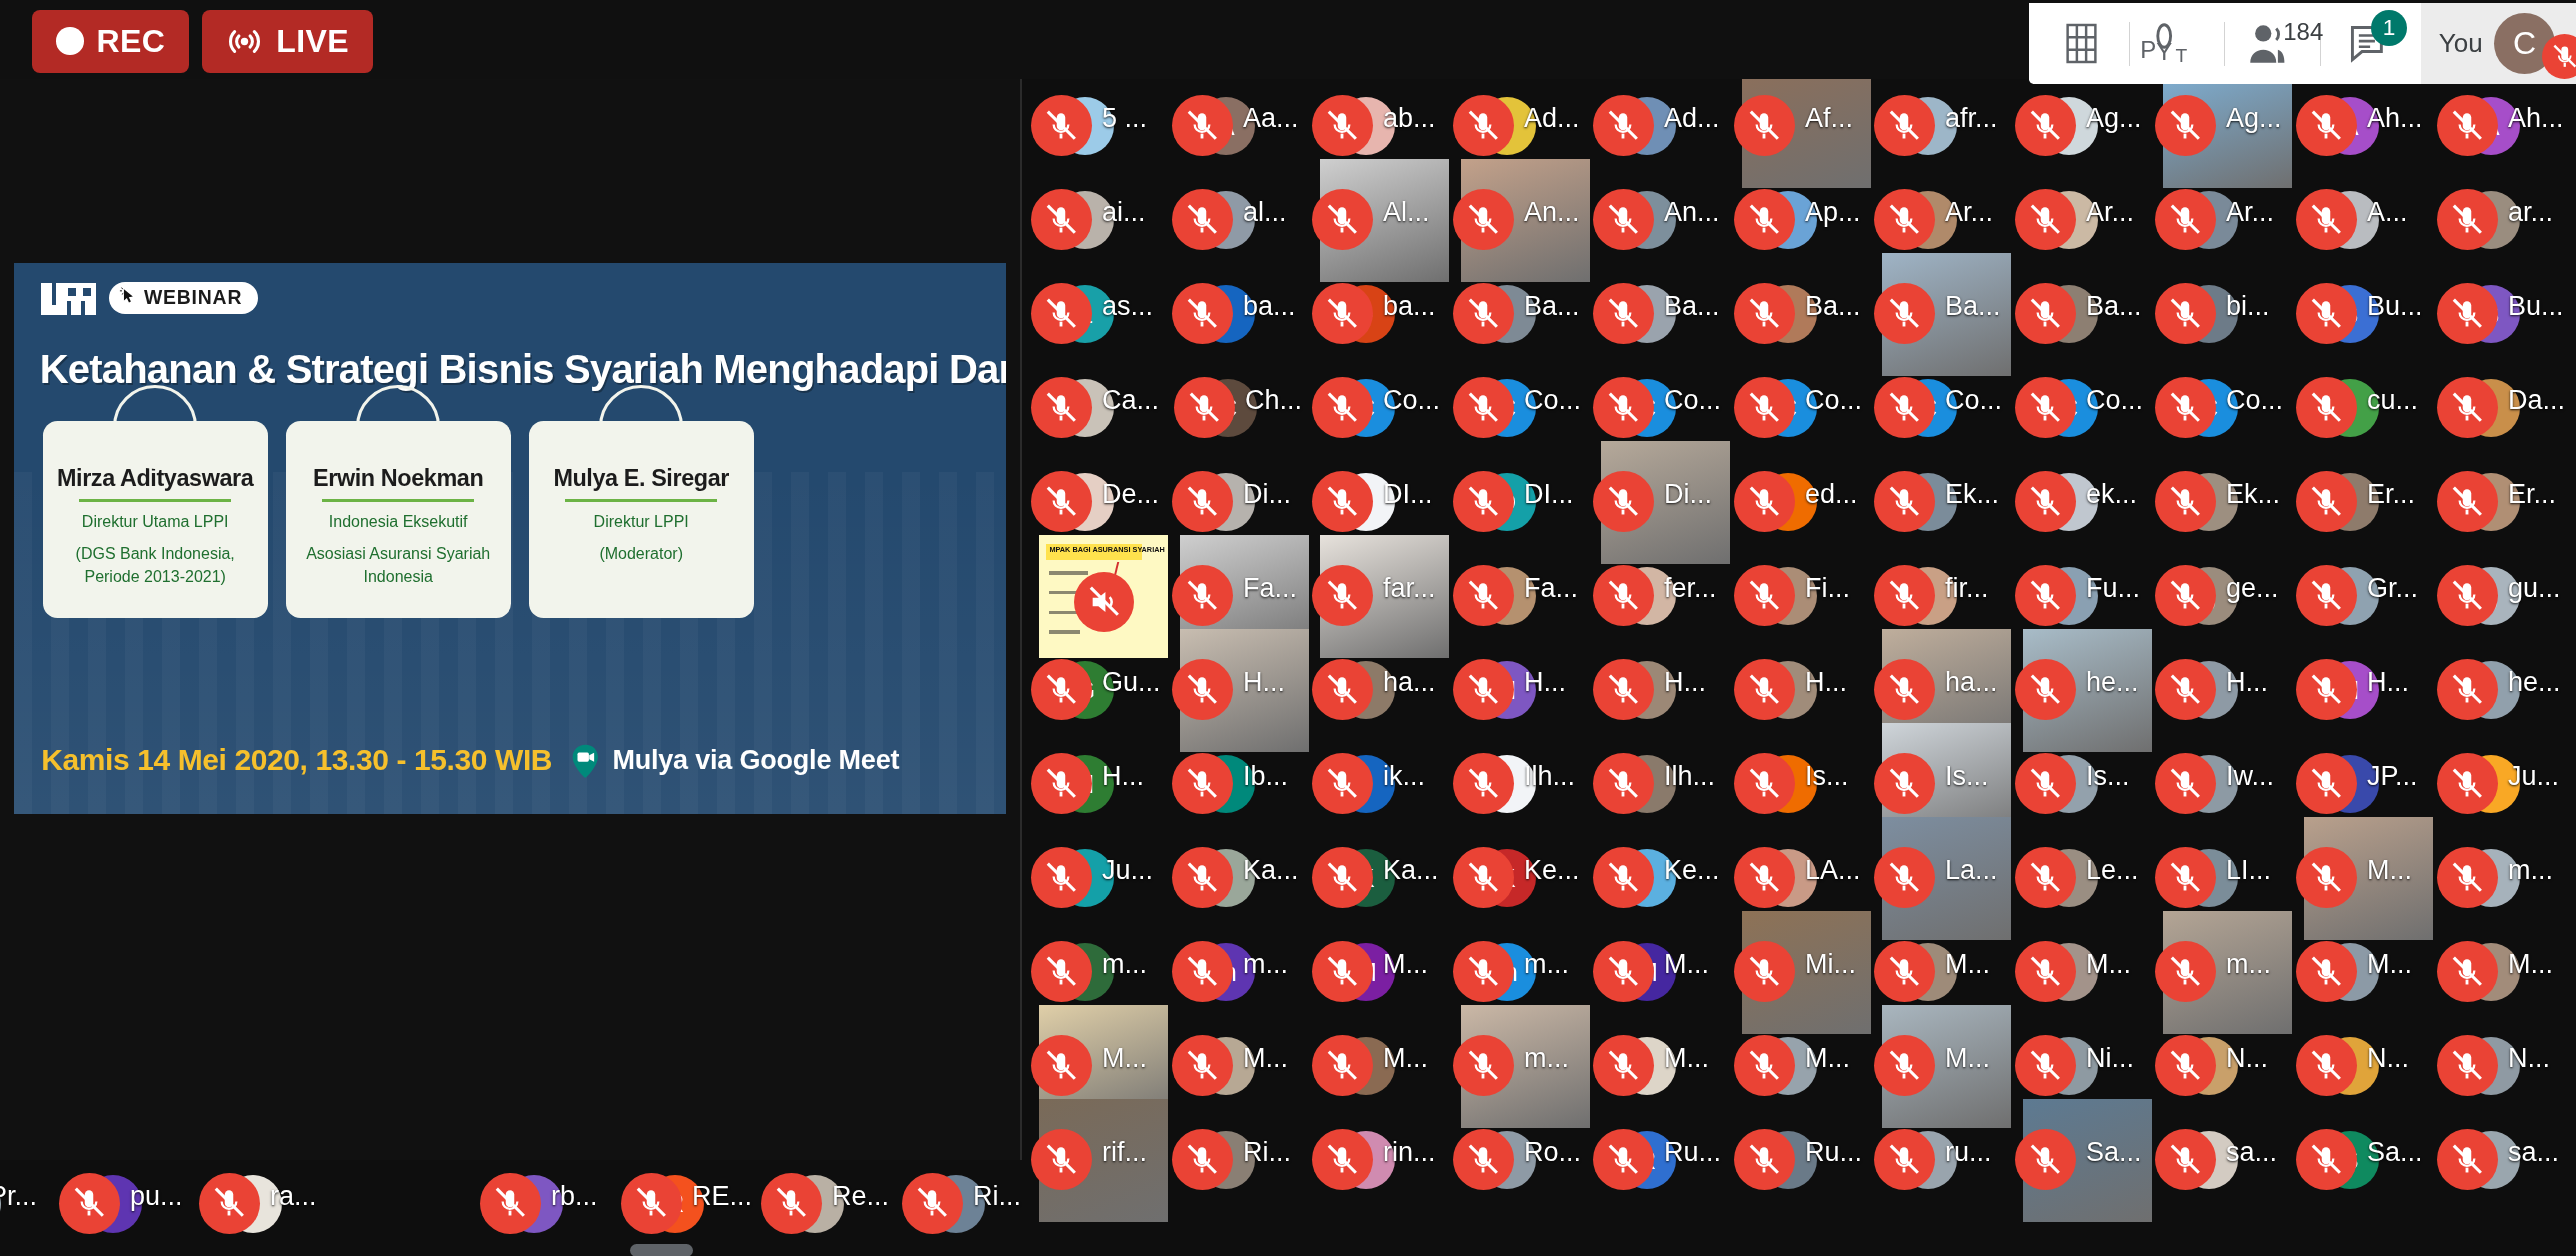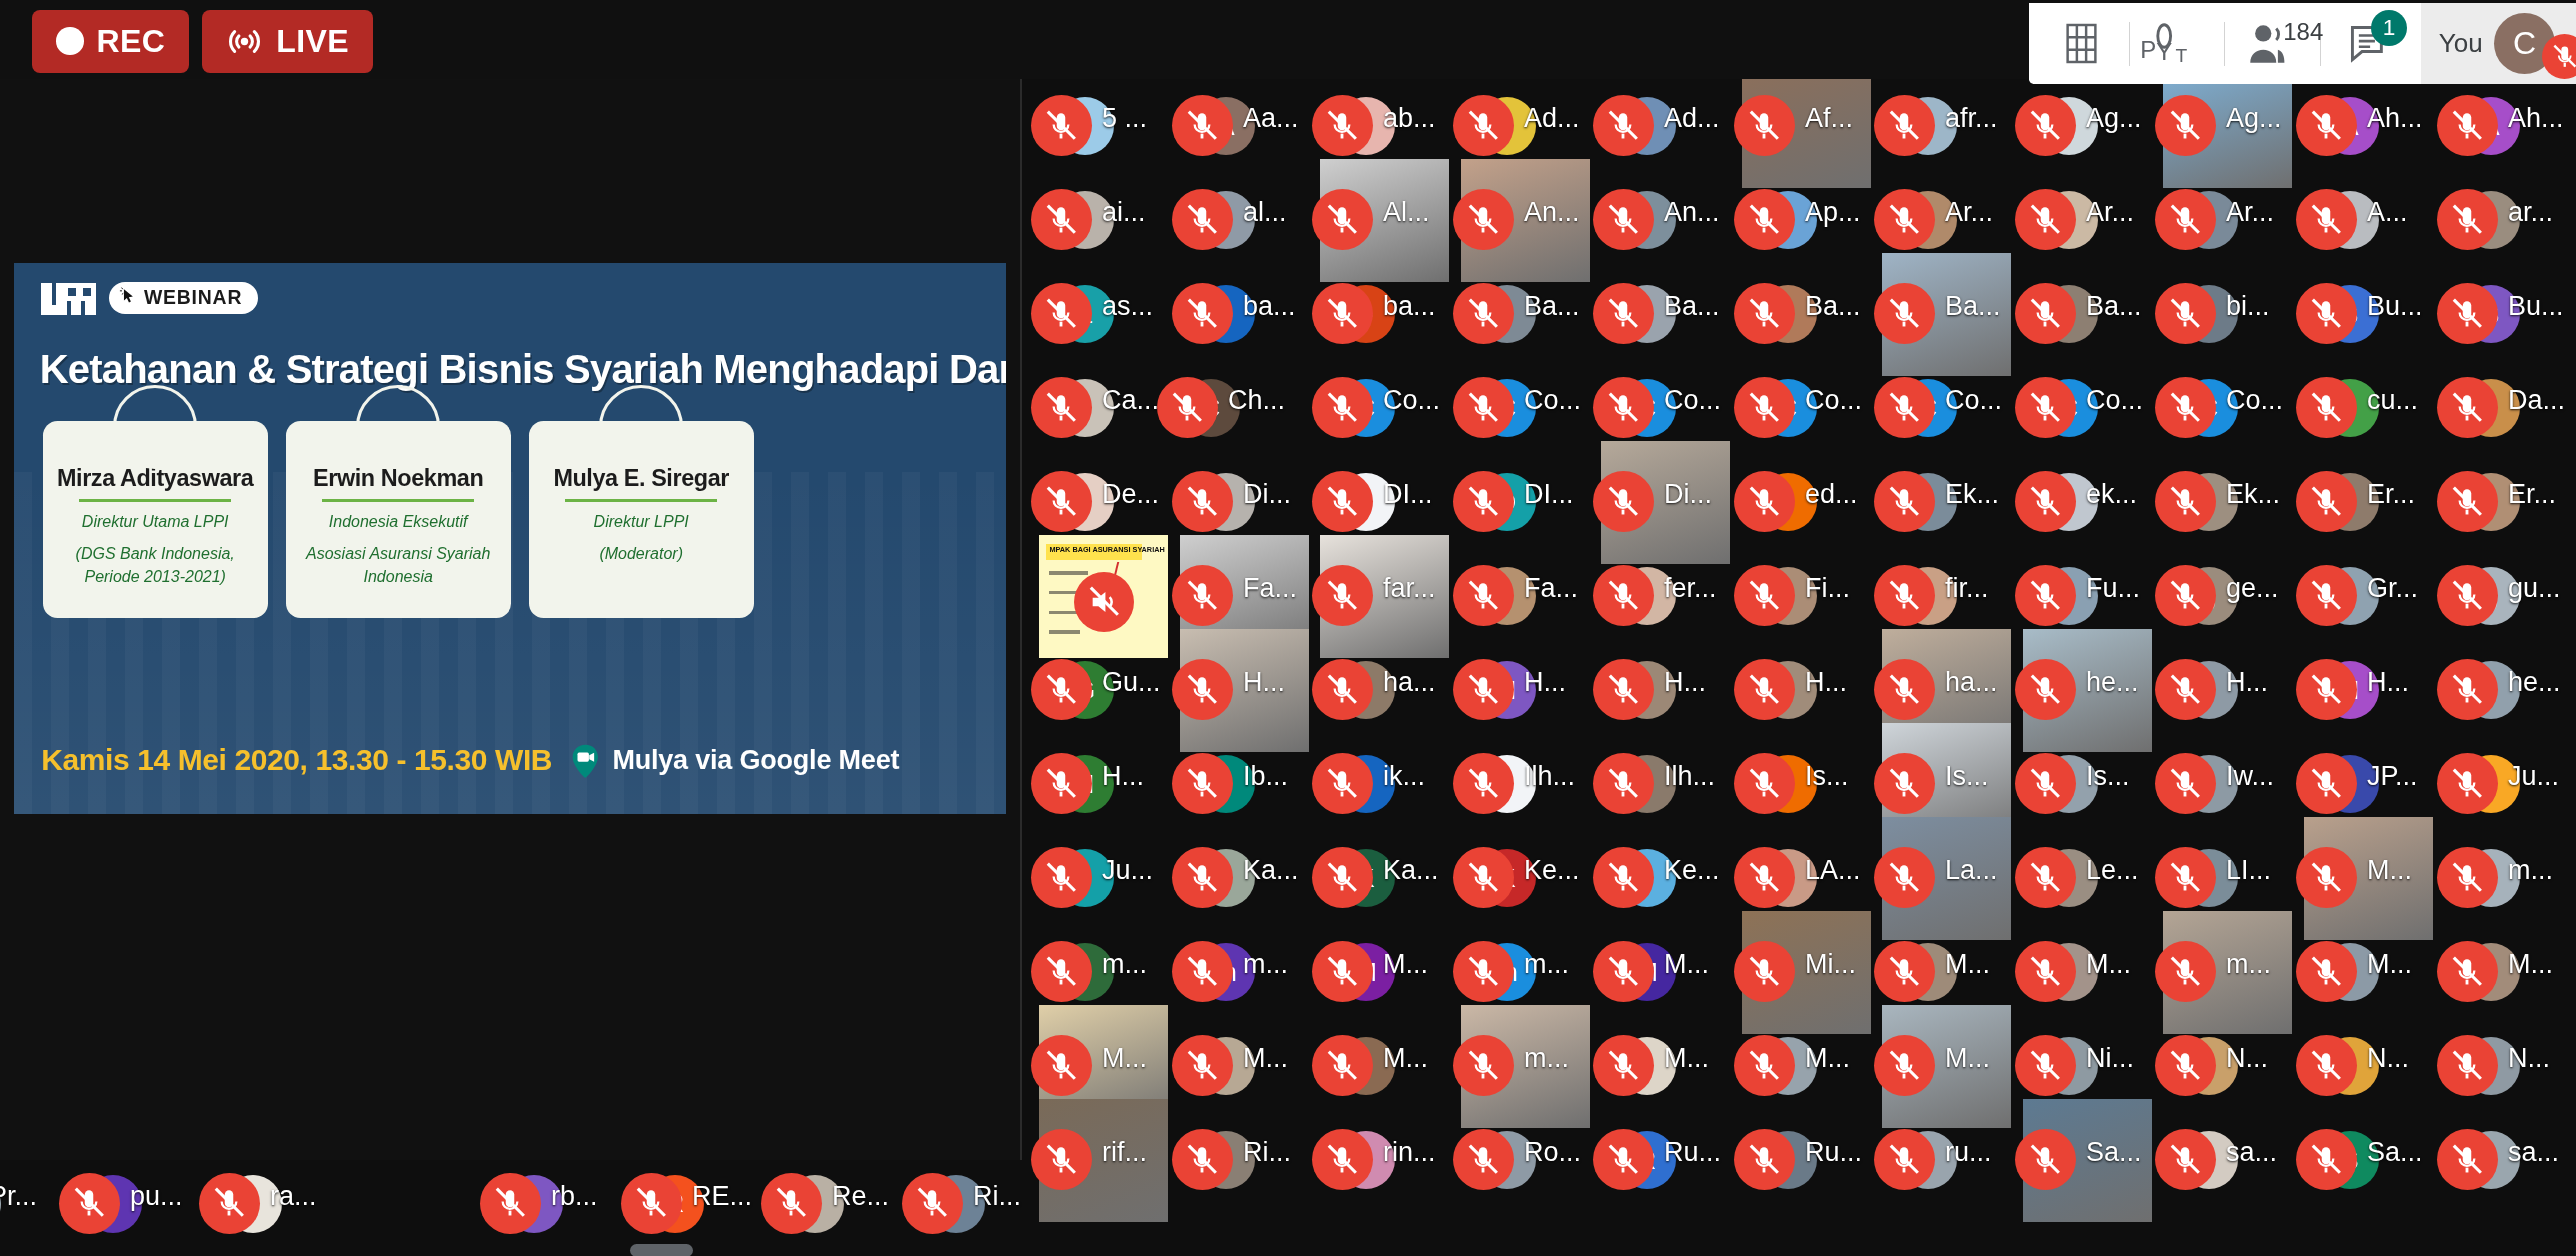--- a/index.html
+++ b/index.html
@@ -129,21 +129,21 @@
              width:42%; height:40%; border-radius:50%; }
   .ph-body { position:absolute; left:50%; bottom:0; transform:translateX(-50%);
              width:86%; height:46%; border-radius:46% 46% 0 0; }
   .ph-tie  { position:absolute; left:50%; bottom:0; transform:translateX(-50%);
              width:11%; height:40%; }
   .card-name {
     font-size: 23.4px; font-weight: bold; color: #1c1c1c; text-align: center;
     line-height: 1.08; letter-spacing: -0.4px;
   }
   .card-rule { width: 74%; height: 3.2px; background: #6cb345; margin: 7.3px 0 9px; }
-  .card-role { font-size: 16px; color: #1f6f2f; text-align: center; line-height: 1.42; font-style: italic; }
+  .card-role { font-size: 16px; color: #1f6f2f; text-align: center; line-height: 1.42; }
   .card-role .sub { display: block; margin-top: 9.7px; }
   .slide-foot {
     position: absolute; left: 27.5px; bottom: 37px; display: flex; align-items: center; gap: 18px; z-index:3;
   }
   .foot-date {
     color: #f6c02c; font-size: 30px; font-weight: bold; letter-spacing: -0.4px;
   }
   .meet-chip { display: flex; align-items: center; gap: 11.3px; }
   .meet-ico { width: 31px; height: 34px; position: relative; display:block; }
   .foot-online { color: #ffffff; font-size: 27px; font-weight: bold; letter-spacing: -0.2px; }
@@ -797,21 +797,21 @@
           <div class="mic">
             <svg width="34" height="34" viewBox="0 0 24 24" fill="#fff">
               <path d="M12 3a3 3 0 0 0-3 3v6a3 3 0 0 0 6 0V6a3 3 0 0 0-3-3z"></path>
               <path d="M6 11a6 6 0 0 0 12 0h-1.6a4.4 4.4 0 0 1-8.8 0z"></path>
               <rect x="11" y="17.4" width="2" height="3.4"></rect>
               <rect x="2.3" y="1.6" width="2.2" height="27" transform="rotate(-45 3.4 2.6)"></rect>
             </svg>
           </div>
           <div class="pname">Ca...</div>
         </div>
-        <div class="ptile" style="left:126px">
+        <div class="ptile" style="left:143px">
           <div class="av" style="background:#5d4a3d">C</div>
           <div class="mic">
             <svg width="34" height="34" viewBox="0 0 24 24" fill="#fff">
               <path d="M12 3a3 3 0 0 0-3 3v6a3 3 0 0 0 6 0V6a3 3 0 0 0-3-3z"></path>
               <path d="M6 11a6 6 0 0 0 12 0h-1.6a4.4 4.4 0 0 1-8.8 0z"></path>
               <rect x="11" y="17.4" width="2" height="3.4"></rect>
               <rect x="2.3" y="1.6" width="2.2" height="27" transform="rotate(-45 3.4 2.6)"></rect>
             </svg>
           </div>
           <div class="pname">Ch...</div>

